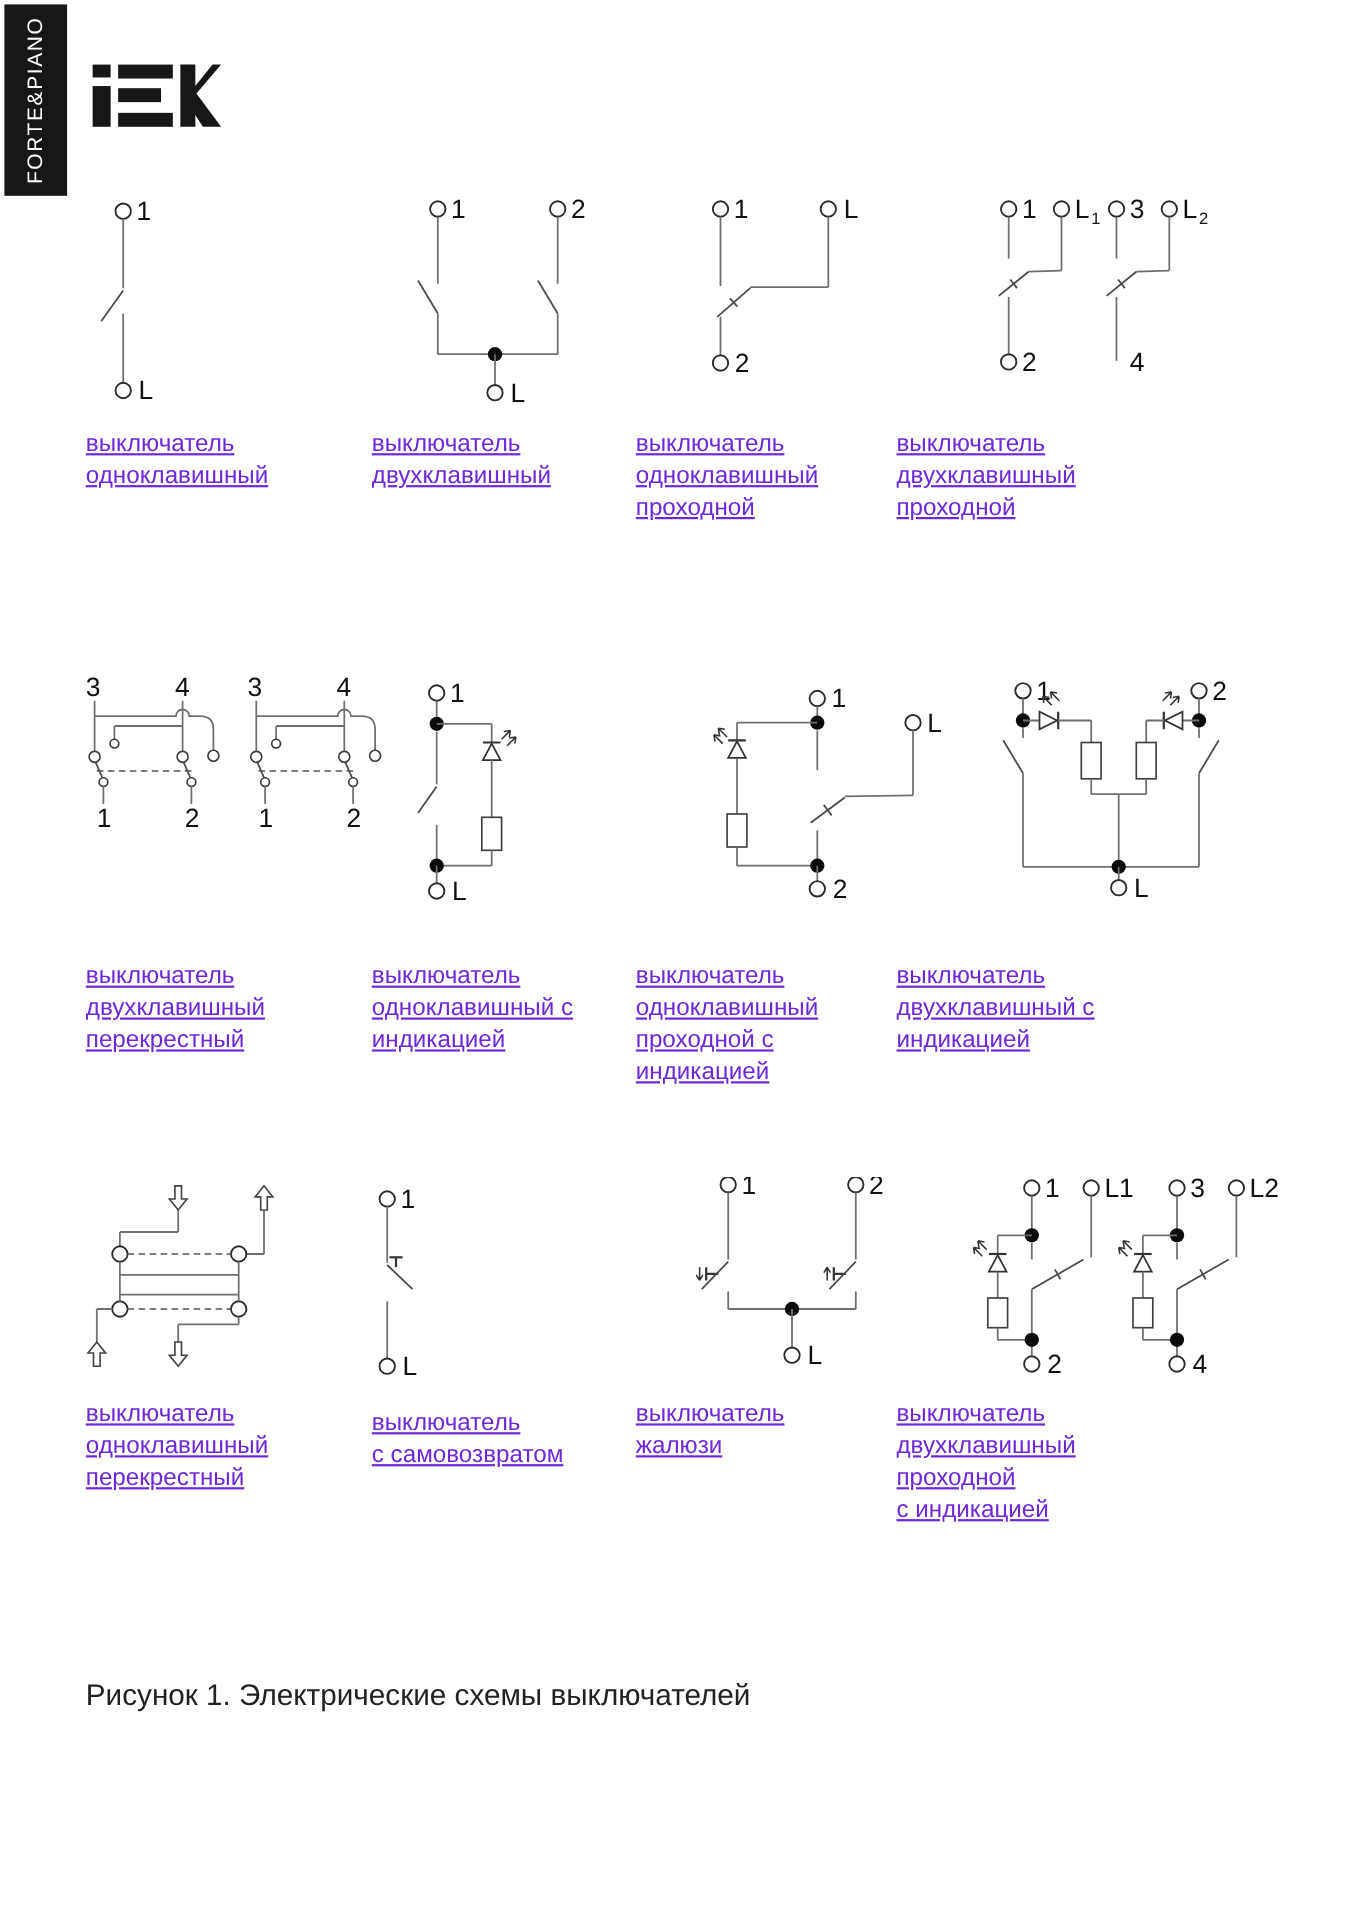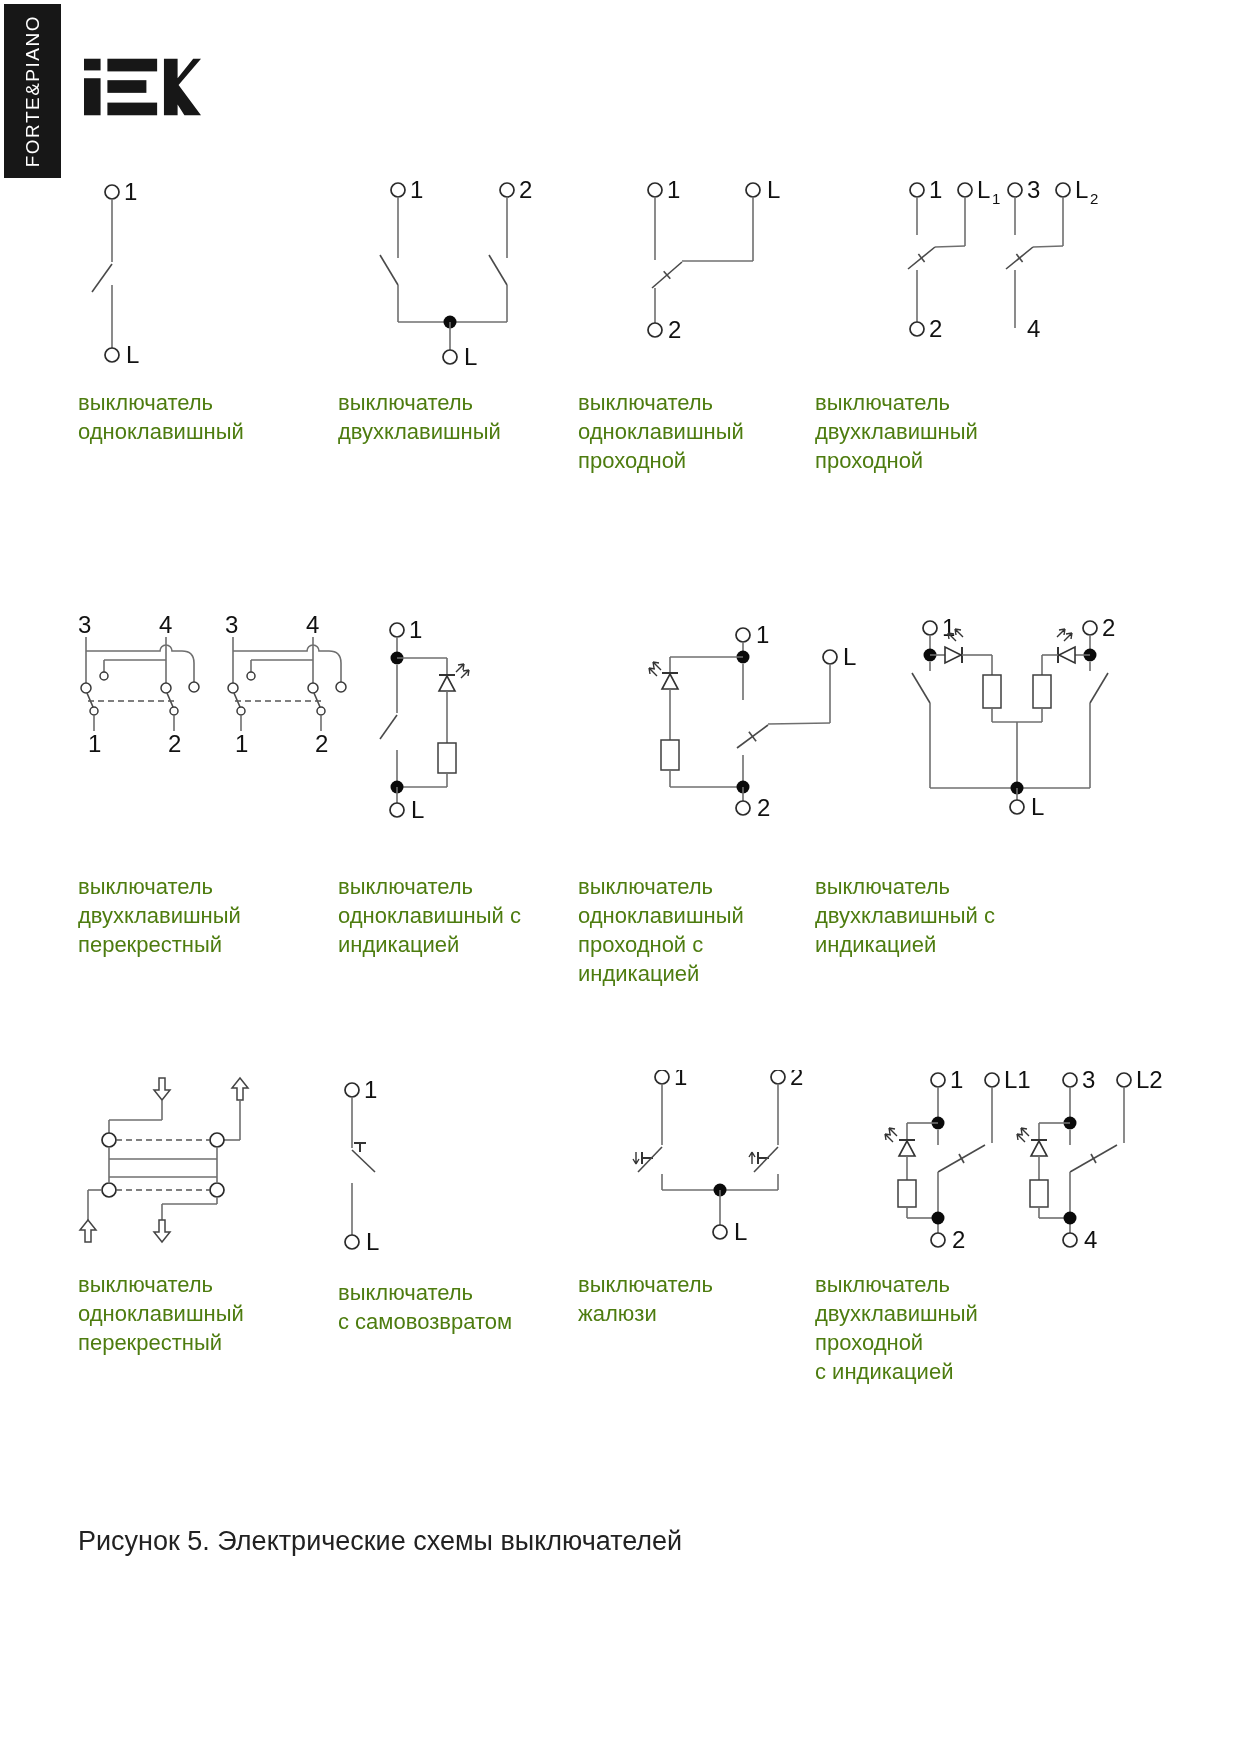--- a/index.html
+++ b/index.html
@@ -22,21 +22,21 @@
   .comp{fill:#fff;stroke:#3f3f3f;stroke-width:1.5;}
   .led{fill:#fff;stroke:#333;stroke-width:1.6;}
   .bar{stroke:#333;stroke-width:2;fill:none;}
   .arr{stroke:#333;stroke-width:1.4;fill:none;}
   .dash{stroke:#555;stroke-width:1.4;stroke-dasharray:6 4;fill:none;}
   .blockarrow{fill:#fff;stroke:#444;stroke-width:1.5;}
   .lbl{font-family:"Liberation Sans",sans-serif;font-size:24px;fill:#111;}
   .sub{font-family:"Liberation Sans",sans-serif;font-size:15px;fill:#111;}
   
   .cap{position:absolute;width:235px;font-size:22px;line-height:1.32;
-       white-space:pre-line;color:#4d7c0f;}
+       white-space:pre-line;color:#6d28d9;text-decoration:underline;}
   #figcap{position:absolute;left:78px;top:1526px;font-size:27px;color:#222;}
 </style>
 </head>
 <body>
 
 <div id="page">
 
   <div id="brandbar">
     <span>FORTE&amp;PIANO</span>
   </div>
@@ -403,15 +403,15 @@
 перекрестный</div>
   <div class="cap" style="left:338px;top:1278px">выключатель
 с самовозвратом</div>
   <div class="cap" style="left:578px;top:1270px">выключатель
 жалюзи</div>
   <div class="cap" style="left:815px;top:1270px">выключатель
 двухклавишный
 проходной
 с индикацией</div>
 
-  <div id="figcap">Рисунок 5. Электрические схемы выключателей</div>
+  <div id="figcap">Рисунок 1. Электрические схемы выключателей</div>
 
 </div>
 
 </body></html>

